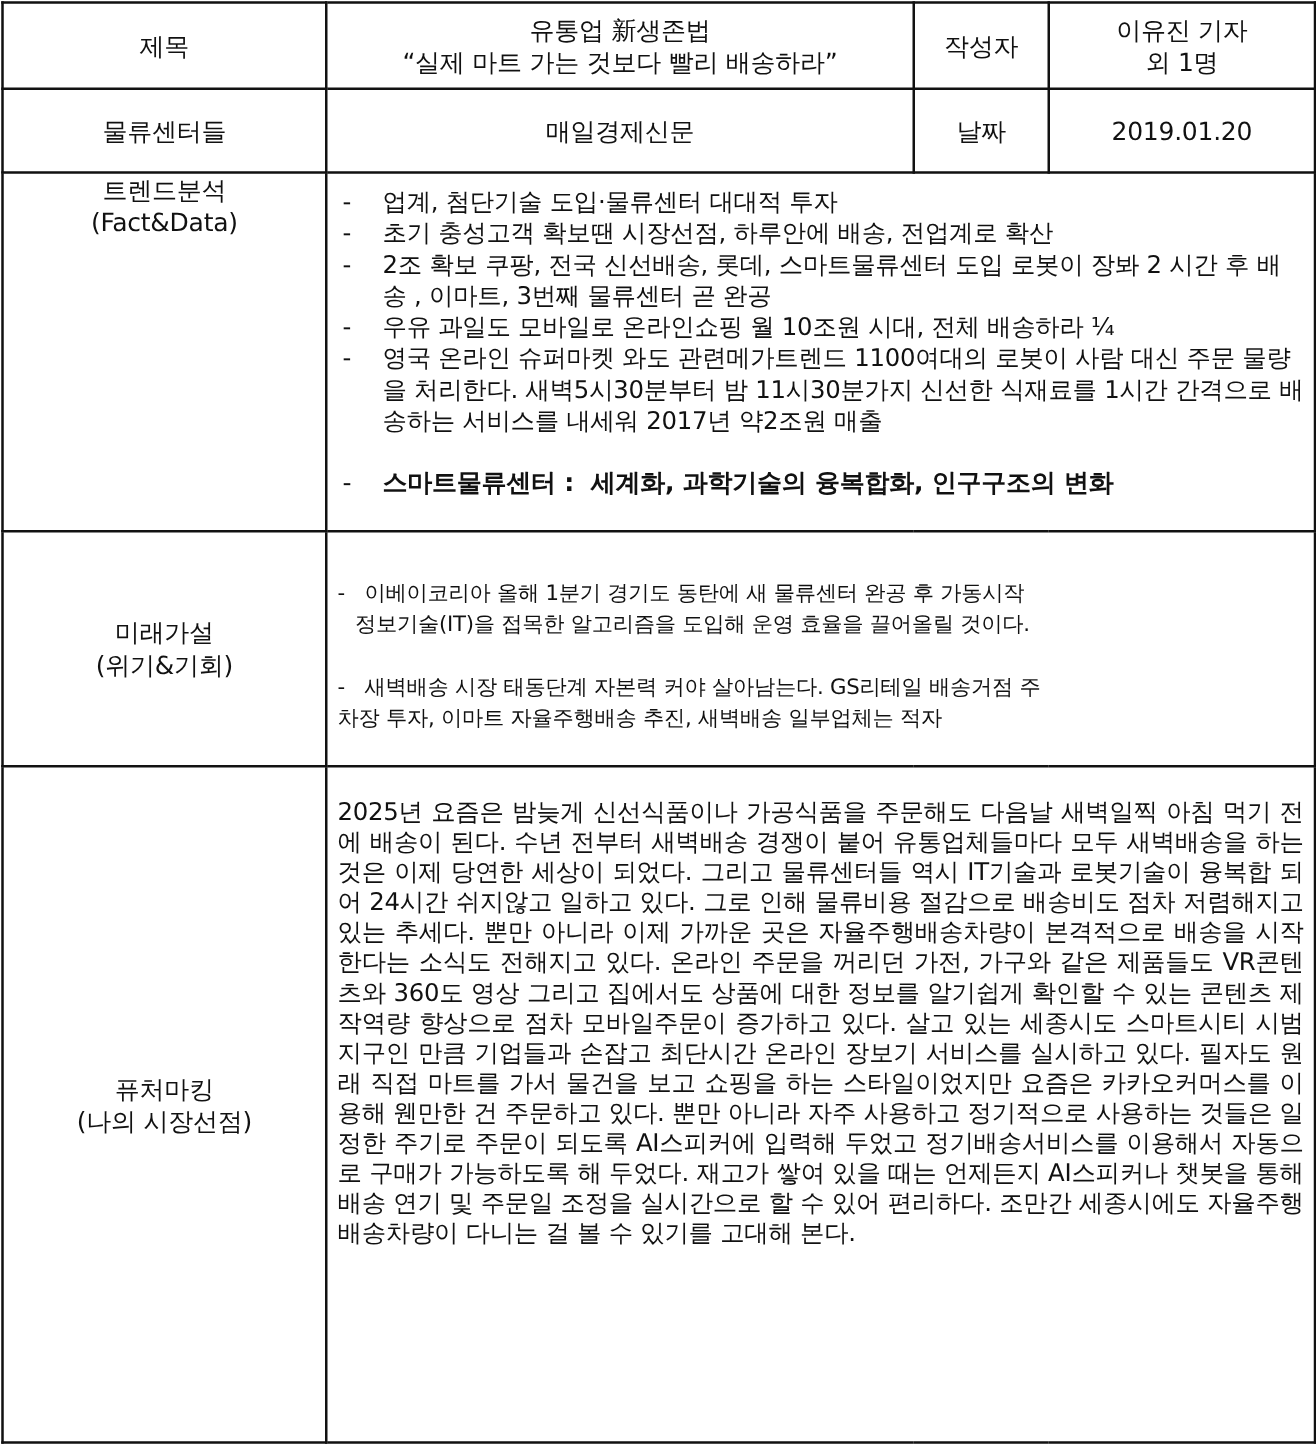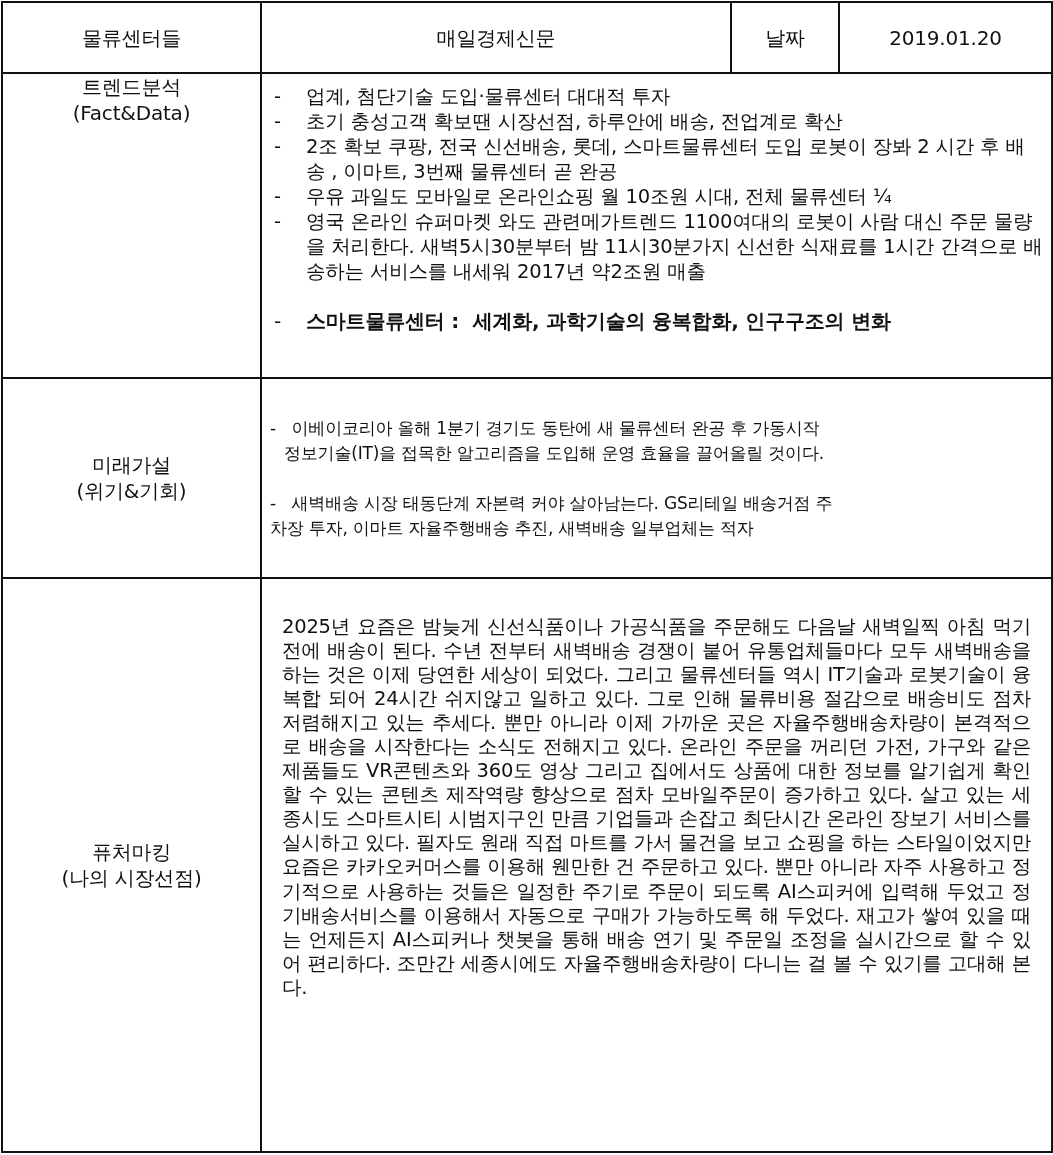--- a/index.html
+++ b/index.html
@@ -24,51 +24,63 @@
   ul.bullets { list-style: none; margin: 0; padding: 0; }
   ul.bullets li { position: relative; padding-left: 36px; font-size: 19.5px; line-height: 25px; white-space: pre-wrap; }
   ul.bullets li .dash { position: absolute; left: 4px; top: 0; }
   ul.bullets li.bold { font-weight: bold; font-size: 20px; }
   ul.bullets li.spacer { height: 25px; }
   .hyp { padding: 12px 8px 0 8px !important; vertical-align: top !important; }
   .hyp p { margin: 0; font-size: 17px; line-height: 25px; white-space: pre-wrap; }
   .hyp .gap { height: 25px; }
   .hyp .first { padding-left: 0; }
   .vision { padding: 24px 8px 0 8px !important; vertical-align: top !important; }
-  .vision p { margin: 12px; font-size: 19.5px; line-height: 24.1px; text-align: justify; text-align-last: left; }
+  .vision p { margin: 0; font-size: 19.5px; line-height: 24.1px; text-align: justify; text-align-last: left; }
 </style>
 </head>
 <body>
 
 <div class="sheet">
   <table class="doc">
     <colgroup>
       <col style="width:259px">
       <col style="width:470px">
       <col style="width:108px">
       <col style="width:213px">
     </colgroup>
     <tbody>
+        <tr style="height:69px">
+      <td class="label"><span>제목</span></td>
+      <td class="center">
+        <div>유통업 新생존법</div>
+        <div>“실제 마트 가는 것보다 빨리 배송하라”</div>
+      </td>
+      <td class="label"><span>작성자</span></td>
+      <td class="center">
+        <div>이유진 기자</div>
+        <div>외 1명</div>
+      </td>
+    </tr>
     <tr style="height:67px">
       <td class="label"><span>물류센터들</span></td>
       <td class="center"><span>매일경제신문</span></td>
       <td class="label"><span>날짜</span></td>
       <td class="center"><span>2019.01.20</span></td>
     </tr>
     <tr style="height:287px">
       <td class="label" style="vertical-align:top; ">
         <div>트렌드분석</div>
         <div>(Fact&amp;Data)</div>
       </td>
       <td colspan="3" class="content">
         <ul class="bullets">
           <li><span class="dash">-</span><span>업계, 첨단기술 도입·물류센터 대대적 투자</span></li>
           <li><span class="dash">-</span><span>초기 충성고객 확보땐 시장선점, 하루안에 배송, 전업계로 확산</span></li>
           <li><span class="dash">-</span><span>2조 확보 쿠팡, 전국 신선배송, 롯데, 스마트물류센터 도입 로봇이 장봐 2 시간 후 배송 , 이마트, 3번째 물류센터 곧 완공</span></li>
-          <li><span class="dash">-</span><span>우유 과일도 모바일로 온라인쇼핑 월 10조원 시대, 전체 물류센터 ¼</span></li>
+          <li><span class="dash">-</span><span>우유 과일도 모바일로 온라인쇼핑 월 10조원 시대, 전체 배송하라 ¼</span></li>
           <li><span class="dash">-</span><span>영국 온라인 슈퍼마켓 와도 관련메가트렌드 1100여대의 로봇이 사람 대신 주문 물량을 처리한다. 새벽5시30분부터 밤 11시30분가지 신선한 식재료를 1시간 간격으로 배송하는 서비스를 내세워 2017년 약2조원 매출</span></li>
           <li class="spacer"></li>
           <li class="bold"><span class="dash" style="font-weight:normal">-</span><span>스마트물류센터 :  세계화, 과학기술의 융복합화, 인구구조의 변화</span></li>
         </ul>
       </td>
     </tr>
     <tr style="height:188px">
       <td class="label">
         <div>미래가설</div>
         <div>(위기&amp;기회)</div>

